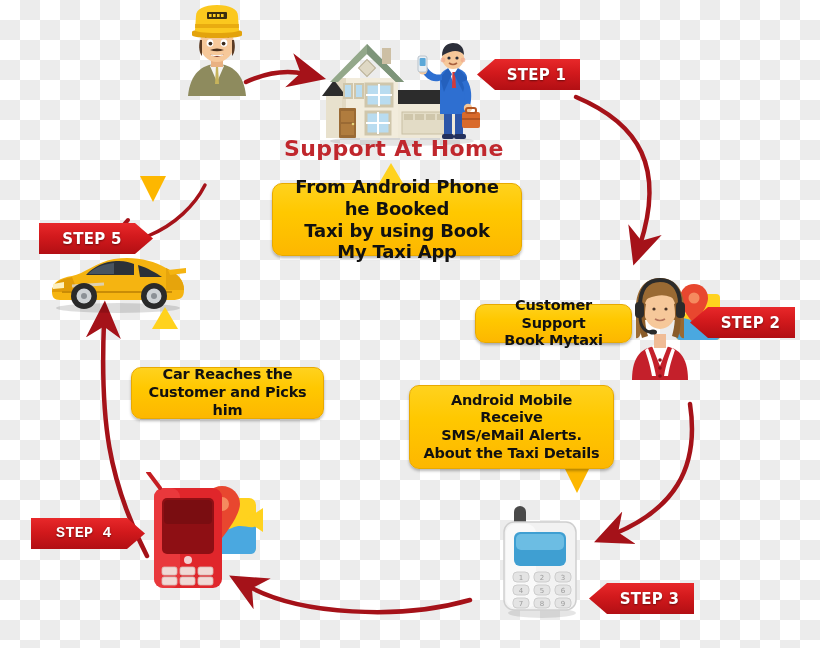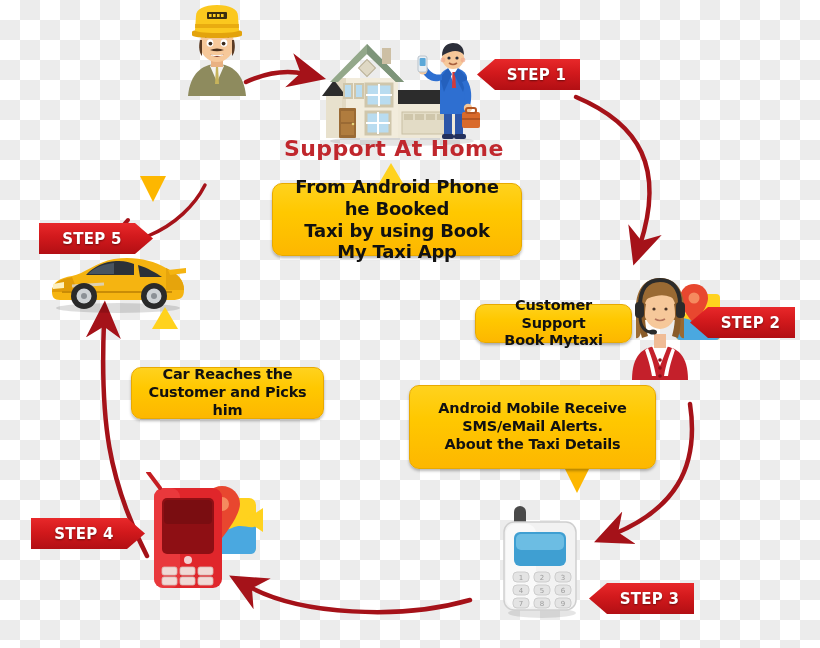--- a/index.html
+++ b/index.html
@@ -383,21 +383,21 @@
 My Taxi App</span>
   </div>
 
   <div class="tail tail-right" style="left:601px;top:320px;"></div>
   <div class="callout" style="left:447px;top:304px;width:157px;height:39px;font-size:14.5px;margin-left:28px;">
     <span class="txt">Customer Support
 Book Mytaxi</span>
   </div>
 
   <div class="tail tail-down" style="left:564px;top:467px;"></div>
-  <div class="callout" style="left:409px;top:385px;width:247px;height:84px;font-size:14.5px;">
+  <div class="callout" style="left:409px;top:385px;width:205px;height:84px;font-size:14.5px;">
     <span class="txt">Android Mobile Receive
 SMS/eMail Alerts.
 About the Taxi Details</span>
   </div>
 
   <div class="tail tail-left" style="left:245px;top:508px;"></div>
 
   <div class="tail tail-up" style="left:152px;top:307px;"></div>
   <div class="callout" style="left:131px;top:327px;width:193px;height:52px;font-size:14.5px;margin-top:40px;">
     <span class="txt">Car Reaches the
@@ -409,21 +409,21 @@
   </div>
 
   <div class="step left" style="left:690px;top:307px;width:81px;">
     <span>STEP 2</span>
   </div>
 
   <div class="step left" style="left:589px;top:555px;width:81px;margin-top:28px;">
     <span>STEP 3</span>
   </div>
 
-  <div class="step right" style="left:31px;top:518px;width:82px;">
+  <div class="step right" style="left:31px;top:518px;width:82px;font-family:Liberation Mono, monospace;">
     <span>STEP 4</span>
   </div>
 
   <div class="step right" style="left:39px;top:223px;width:82px;">
     <span>STEP 5</span>
   </div>
 
 </div>
 
 </body></html>

